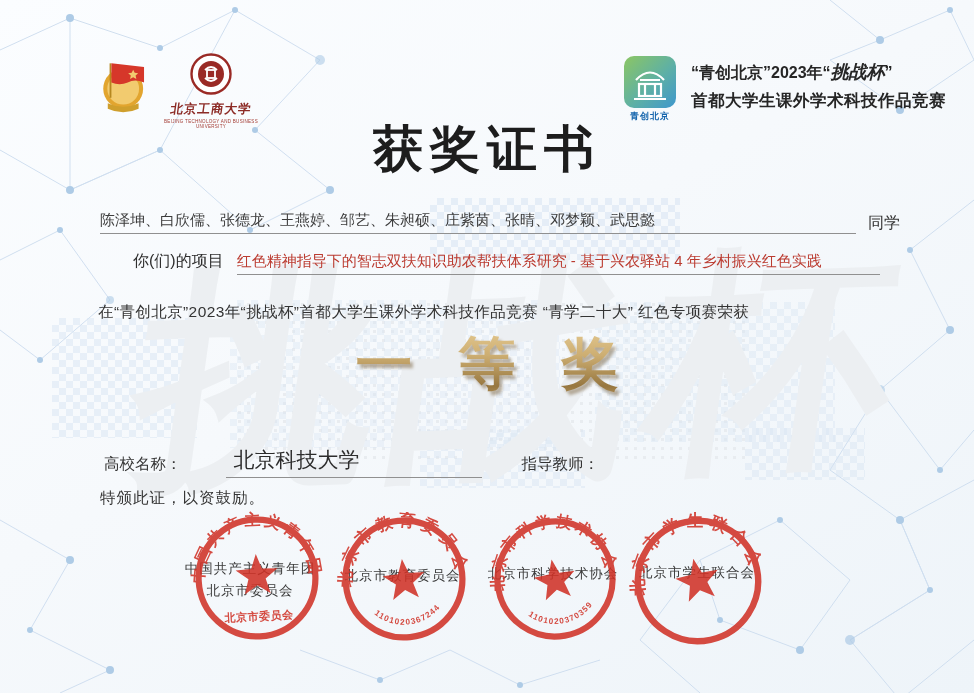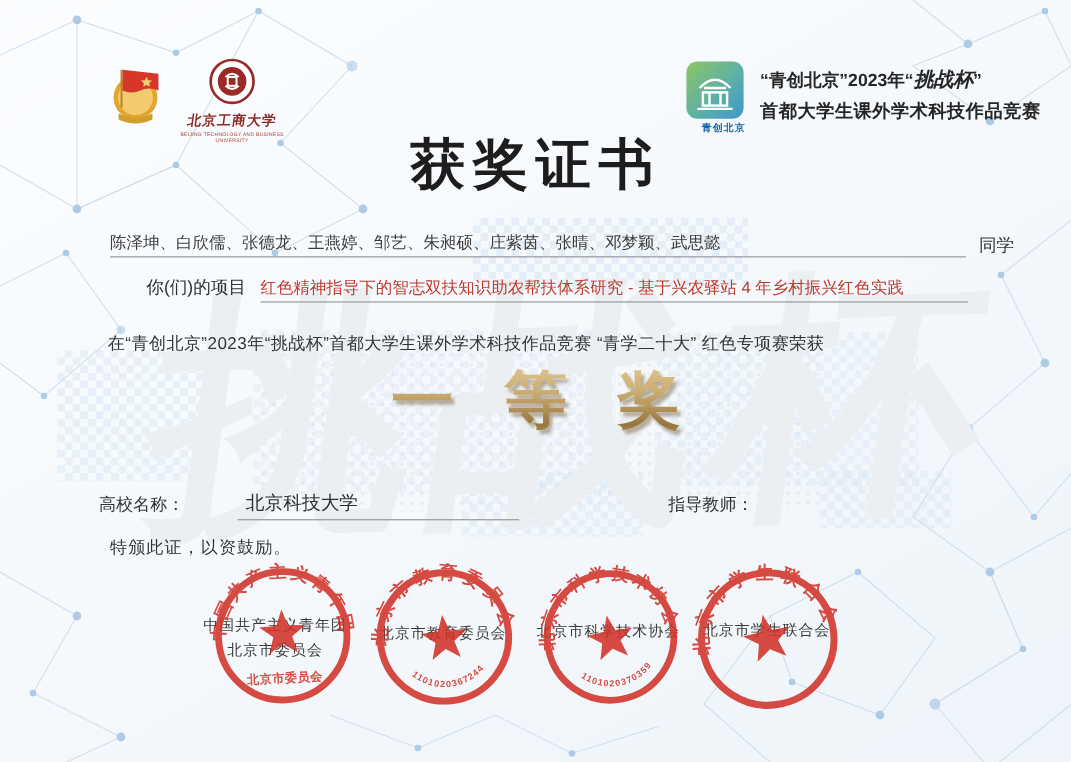--- a/index.html
+++ b/index.html
@@ -16,51 +16,51 @@
       font-family:"DejaVu Serif","Liberation Serif",serif;font-weight:bold;
       font-size:238px;line-height:1;color:#eceff2;letter-spacing:18px;
       transform:skewX(-10deg) rotate(-2deg);white-space:nowrap;}
   
   .league{position:absolute;left:96px;top:54px;z-index:2;}
   .btbu{position:absolute;left:163px;top:52px;width:96px;text-align:center;z-index:2;}
   .btbu-name{font-family:"DejaVu Serif","Liberation Serif",serif;color:#8c2b26;font-weight:bold;
       font-size:12.5px;letter-spacing:1px;transform:skewX(-8deg);margin-top:1px;}
   .btbu-en{color:#a33a32;font-size:4.5px;letter-spacing:.3px;margin-top:1px;}
   .comp-logo{position:absolute;right:28px;top:56px;display:flex;align-items:flex-start;z-index:2;}
-  .comp-icon-wrap{width:56px;text-align:right;margin-right:13px;}
+  .comp-icon-wrap{width:56px;text-align:center;margin-right:13px;}
   .comp-icon{width:52px;height:52px;border-radius:10px;background:linear-gradient(135deg,#8cc663 0%,#5eb0a5 55%,#3e97cd 100%);
       display:block;margin:0 auto;}
   .comp-icon-label{color:#1565ad;font-weight:bold;font-size:9px;margin-top:2px;letter-spacing:1px;}
   .comp-text{padding-top:4px;color:#262626;}
   .comp-line1{font-size:16px;font-weight:bold;white-space:nowrap;}
   .comp-line1 .script{font-family:"DejaVu Serif","Liberation Serif",serif;font-style:italic;font-size:18px;}
   .comp-line2{font-size:16.5px;font-weight:bold;margin-top:6px;letter-spacing:.5px;white-space:nowrap;}
   
   .title{position:absolute;left:0;top:116px;width:100%;text-align:center;z-index:2;
       font-size:50px;font-weight:900;color:#1d1d1d;letter-spacing:7px;}
   
   .row{position:absolute;display:flex;align-items:flex-end;z-index:2;}
   .ul{border-bottom:1.4px solid #909090;padding-bottom:3px;}
-  .names-row{left:100px;right:52px;top:211px;}
+  .names-row{left:100px;right:74px;top:211px;}
   .names{flex:1;font-size:15px;color:#3c3c3c;letter-spacing:0;white-space:nowrap;overflow:hidden;}
   .names-suffix{margin-left:12px;font-size:16px;color:#333;white-space:nowrap;}
   .project-row{left:133px;right:94px;top:251px;}
   .project-label{font-size:16px;color:#2f2f2f;margin-right:13px;white-space:nowrap;padding-bottom:3px;}
   .project-name{flex:1;font-size:15px;color:#bb3c31;white-space:nowrap;overflow:hidden;}
   .comp-sentence{position:absolute;left:98px;top:302px;z-index:2;font-size:15.5px;color:#333;letter-spacing:.4px;white-space:nowrap;}
   
   .award{position:absolute;left:0;top:326px;width:100%;text-align:center;z-index:2;
       font-size:57px;font-weight:700;letter-spacing:46px;padding-left:46px;box-sizing:border-box;
       background:linear-gradient(180deg,#e6cb93 0%,#cdae72 38%,#977740 78%,#bb9c64 100%);
       -webkit-background-clip:text;background-clip:text;color:transparent;
       filter:drop-shadow(3px 4px 1.5px rgba(110,85,45,.45));}
   
-  .fields-row{left:90px;top:446px;right:150px;gap:48px;}
+  .fields-row{left:104px;top:446px;right:150px;}
   .f-label{font-size:15.5px;color:#333;white-space:nowrap;padding-bottom:3px;}
-  .f-value{font-size:17px;color:#2d2d2d;padding-left:8px;white-space:nowrap;}
+  .f-value{font-size:21px;color:#2d2d2d;padding-left:8px;white-space:nowrap;margin-left:44px;}
   .school-val{width:248px;}
   .advisor-val{width:232px;}
   .gap40{width:40px;}
   .closing{position:absolute;left:100px;top:488px;z-index:2;font-size:15.5px;color:#333;letter-spacing:1px;}
   
   .printed{position:absolute;z-index:2;color:#3a3a3a;font-size:13.5px;letter-spacing:1px;text-align:center;white-space:nowrap;}
   .seal{position:absolute;z-index:3;}
   .seal svg{display:block;}
 </style>
 </head>

